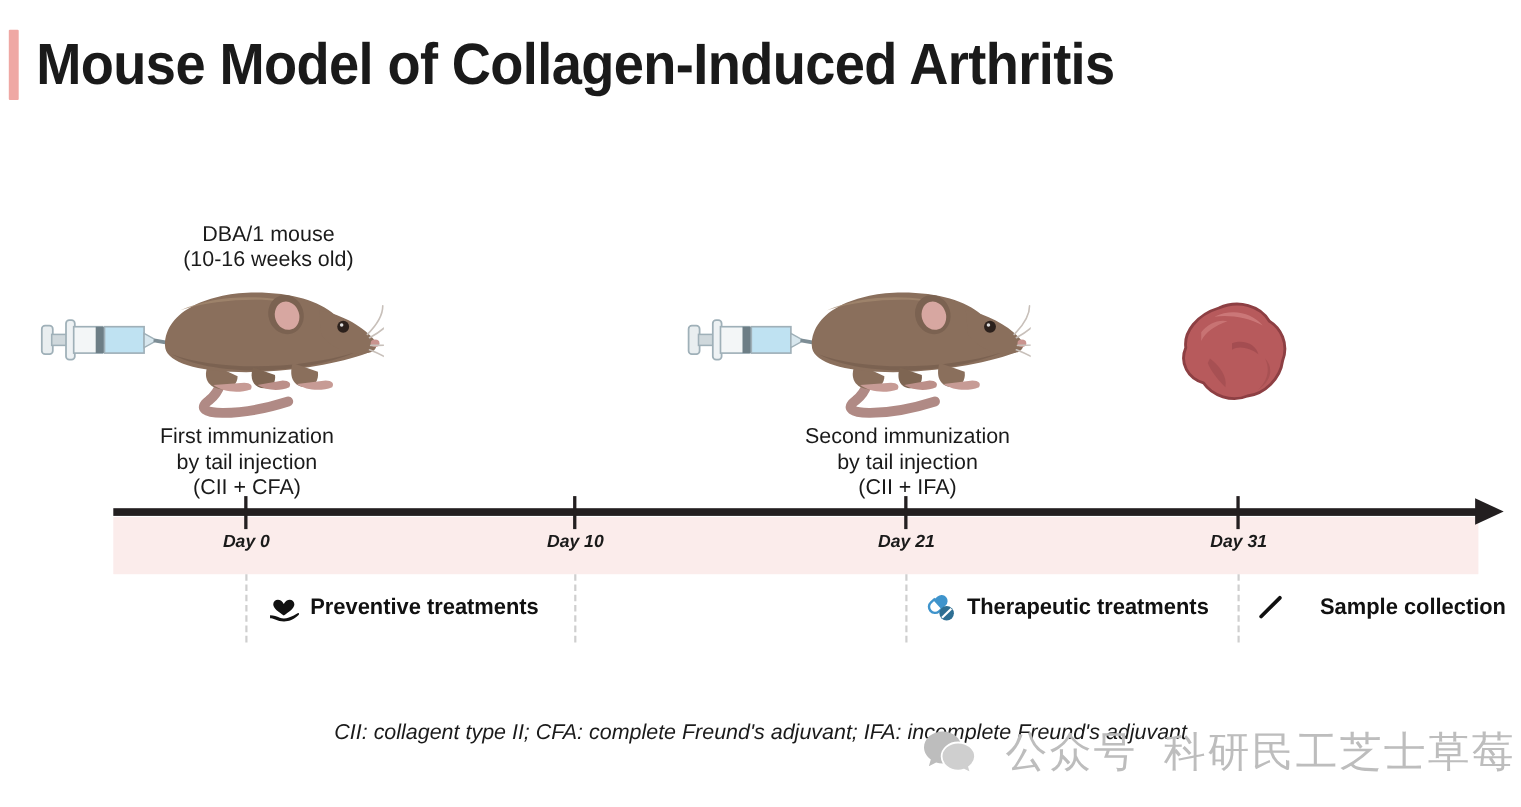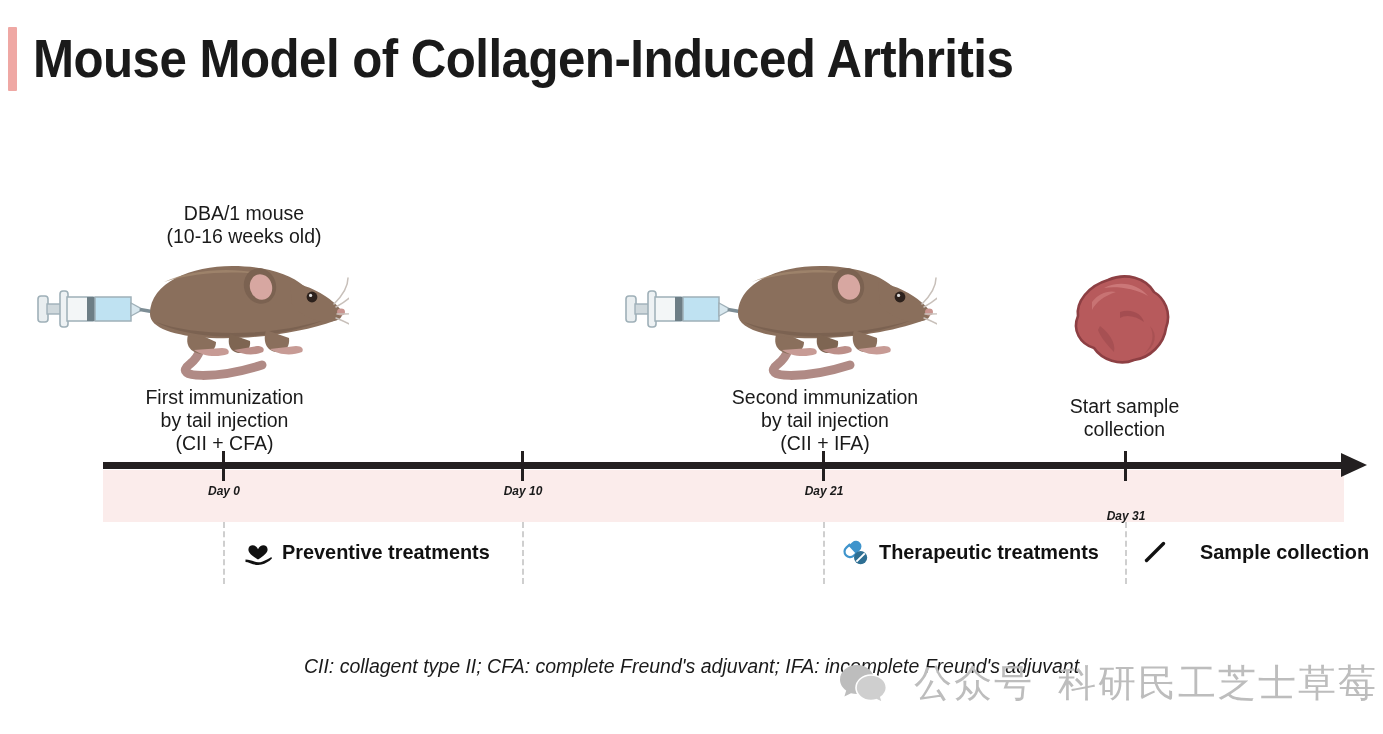--- a/index.html
+++ b/index.html
@@ -33,21 +33,21 @@
   
   .band { position: absolute; left: 103px; top: 470px; width: 1241px; height: 52px; background: #fbeceb; }
   .axis { position: absolute; left: 103px; top: 462px; width: 1243px; height: 7px; background: #231f20; }
   .axis-head {
     position: absolute; left: 1341px; top: 453px; width: 0; height: 0;
     border-top: 12.5px solid transparent; border-bottom: 12.5px solid transparent;
     border-left: 26px solid #231f20;
   }
   .tick { position: absolute; top: 451px; width: 3.4px; height: 30px; background: #231f20; }
   .daylabel {
-    position: absolute; top: 484px; font-size: 12px; font-weight: bold; font-style: italic;
+    position: absolute; top: 484px; font-size: 16px; font-weight: bold; font-style: italic;
     color: #1a1a1a; transform: translateX(-50%); white-space: nowrap;
   }
   .dash { position: absolute; top: 522px; width: 0; height: 62px; border-left: 2.4px dashed #cfcfcf; }
 
   
   .legend-item { position: absolute; display: flex; align-items: center; gap: 9px; top: 537px; }
   .legend-label {
     font-size: 20.5px; font-weight: bold; color: #111;
     font-family: "Liberation Sans Narrow", "Liberation Sans", sans-serif;
     transform: scaleX(0.97); transform-origin: left center; white-space: nowrap;
@@ -184,36 +184,34 @@
                C 100 72, 86 86, 70 88 C 56 94, 38 88, 30 76
                C 16 72, 8 58, 14 44 C 12 30, 24 14, 44 8 Z" fill="#b75a5c" stroke="#8d3f43" stroke-width="2.6" stroke-linejoin="round"></path>
       <path d="M40 16 C 56 8, 74 12, 84 24 C 70 16, 52 14, 40 16 Z" fill="#cf7d7d" opacity="0.85"></path>
       <path d="M28 30 C 34 22, 44 18, 52 20 C 40 24, 32 30, 28 38 Z" fill="#cf7d7d" opacity="0.7"></path>
       <path d="M56 40 C 68 36, 78 42, 80 50 C 72 44, 62 42, 56 46 Z" fill="#9d4a4d" opacity="0.75"></path>
       <path d="M36 54 C 44 60, 52 70, 50 80 C 42 72, 36 64, 34 58 Z" fill="#9d4a4d" opacity="0.6"></path>
       <path d="M86 54 C 94 62, 92 74, 80 82 C 90 72, 90 62, 86 54 Z" fill="#9d4a4d" opacity="0.55"></path>
     </svg>
   </div>
 
-  <div class="caption" style="left:1032px; top:395px; width:185px;">Start sample
-collection</div>
 
   <div class="band"></div>
   <div class="axis"></div>
   <div class="axis-head"></div>
 
   <div class="tick" style="left:222px;"></div>
   <div class="tick" style="left:521px;"></div>
   <div class="tick" style="left:822px;"></div>
   <div class="tick" style="left:1124px;"></div>
 
   <div class="daylabel" style="left:224px;">Day 0</div>
   <div class="daylabel" style="left:523px;">Day 10</div>
   <div class="daylabel" style="left:824px;">Day 21</div>
-  <div class="daylabel" style="left:1126px;margin-top:25px;">Day 31</div>
+  <div class="daylabel" style="left:1126px;">Day 31</div>
 
   <div class="dash" style="left:223px;"></div>
   <div class="dash" style="left:522px;"></div>
   <div class="dash" style="left:823px;"></div>
   <div class="dash" style="left:1125px;"></div>
 
   <div class="legend-item" style="left:840px;">
     <span class="legend-icon">
       <svg width="30" height="30" viewBox="0 0 30 30">
         <g transform="rotate(-42 13 12)">

